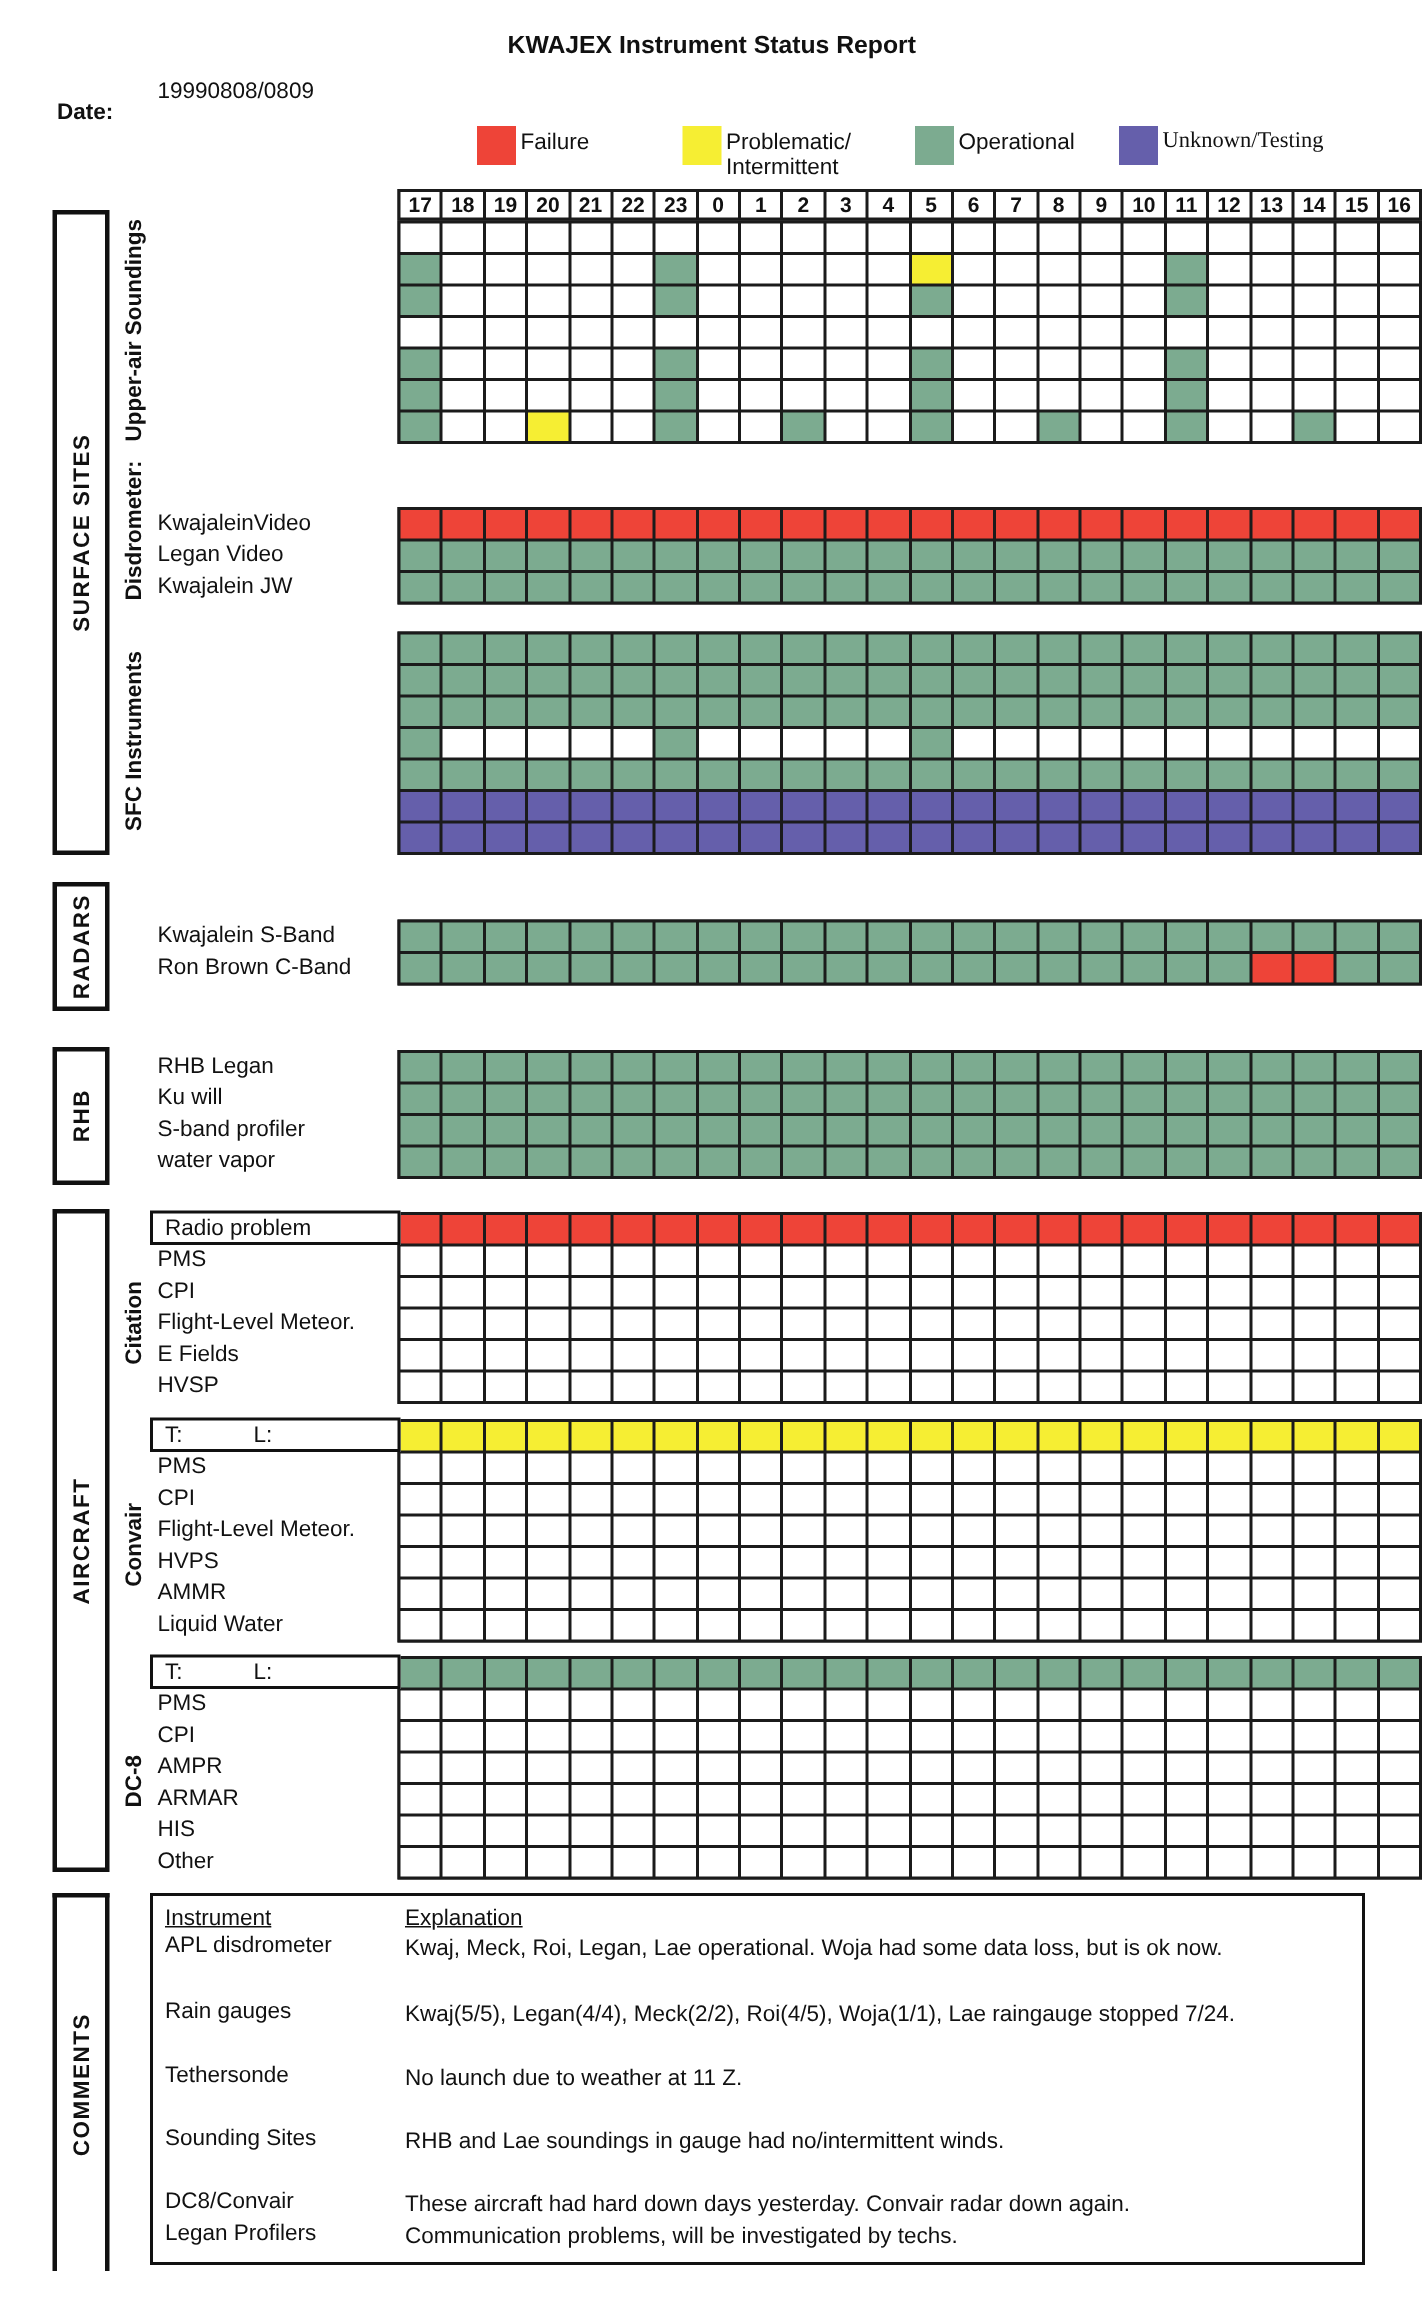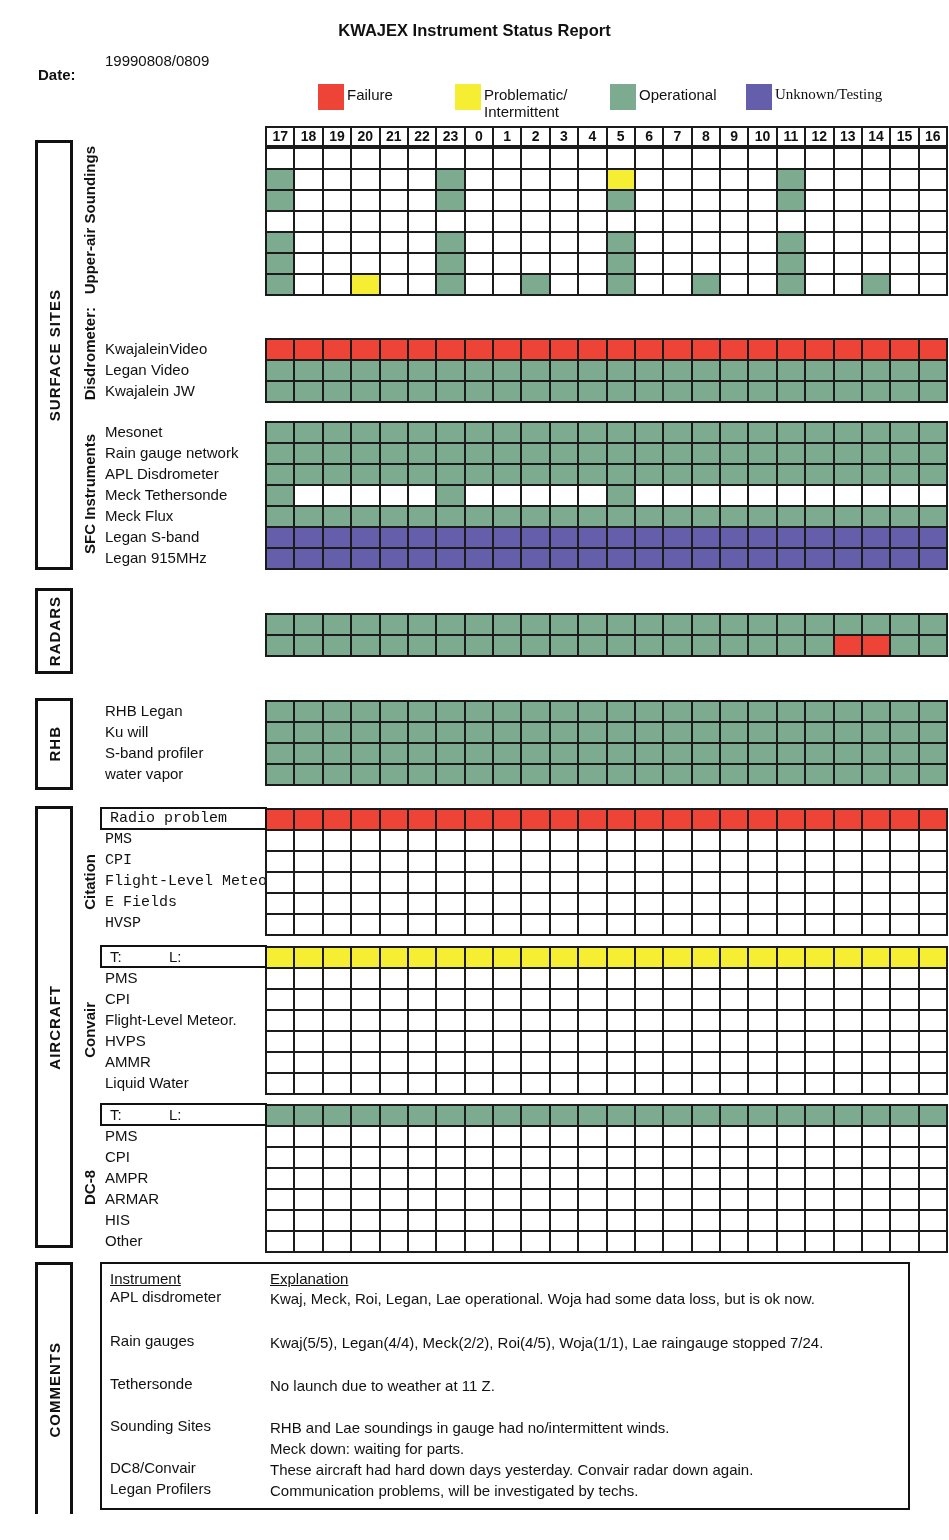--- a/index.html
+++ b/index.html
@@ -364,201 +364,196 @@
           <div class="cell op" style="background: rgb(124, 171, 144);"></div>
           <div class="cell op" style="background: rgb(124, 171, 144);"></div>
           <div class="cell op" style="background: rgb(124, 171, 144);"></div>
           <div class="cell op" style="background: rgb(124, 171, 144);"></div>
           <div class="cell op" style="background: rgb(124, 171, 144);"></div>
           <div class="cell op" style="background: rgb(124, 171, 144);"></div>
           <div class="cell op" style="background: rgb(124, 171, 144);"></div>
         </div>
       </div>
       <div class="block" style="top: 421px; height: 149px;">
+        <div class="cellgrid">
+          <div class="cell op" style="background: rgb(124, 171, 144);"></div>
+          <div class="cell op" style="background: rgb(124, 171, 144);"></div>
+          <div class="cell op" style="background: rgb(124, 171, 144);"></div>
+          <div class="cell op" style="background: rgb(124, 171, 144);"></div>
+          <div class="cell op" style="background: rgb(124, 171, 144);"></div>
+          <div class="cell op" style="background: rgb(124, 171, 144);"></div>
+          <div class="cell op" style="background: rgb(124, 171, 144);"></div>
+          <div class="cell op" style="background: rgb(124, 171, 144);"></div>
+          <div class="cell op" style="background: rgb(124, 171, 144);"></div>
+          <div class="cell op" style="background: rgb(124, 171, 144);"></div>
+          <div class="cell op" style="background: rgb(124, 171, 144);"></div>
+          <div class="cell op" style="background: rgb(124, 171, 144);"></div>
+          <div class="cell op" style="background: rgb(124, 171, 144);"></div>
+          <div class="cell op" style="background: rgb(124, 171, 144);"></div>
+          <div class="cell op" style="background: rgb(124, 171, 144);"></div>
+          <div class="cell op" style="background: rgb(124, 171, 144);"></div>
+          <div class="cell op" style="background: rgb(124, 171, 144);"></div>
+          <div class="cell op" style="background: rgb(124, 171, 144);"></div>
+          <div class="cell op" style="background: rgb(124, 171, 144);"></div>
+          <div class="cell op" style="background: rgb(124, 171, 144);"></div>
+          <div class="cell op" style="background: rgb(124, 171, 144);"></div>
+          <div class="cell op" style="background: rgb(124, 171, 144);"></div>
+          <div class="cell op" style="background: rgb(124, 171, 144);"></div>
+          <div class="cell op" style="background: rgb(124, 171, 144);"></div>
+          <div class="cell op" style="background: rgb(124, 171, 144);"></div>
+          <div class="cell op" style="background: rgb(124, 171, 144);"></div>
+          <div class="cell op" style="background: rgb(124, 171, 144);"></div>
+          <div class="cell op" style="background: rgb(124, 171, 144);"></div>
+          <div class="cell op" style="background: rgb(124, 171, 144);"></div>
+          <div class="cell op" style="background: rgb(124, 171, 144);"></div>
+          <div class="cell op" style="background: rgb(124, 171, 144);"></div>
+          <div class="cell op" style="background: rgb(124, 171, 144);"></div>
+          <div class="cell op" style="background: rgb(124, 171, 144);"></div>
+          <div class="cell op" style="background: rgb(124, 171, 144);"></div>
+          <div class="cell op" style="background: rgb(124, 171, 144);"></div>
+          <div class="cell op" style="background: rgb(124, 171, 144);"></div>
+          <div class="cell op" style="background: rgb(124, 171, 144);"></div>
+          <div class="cell op" style="background: rgb(124, 171, 144);"></div>
+          <div class="cell op" style="background: rgb(124, 171, 144);"></div>
+          <div class="cell op" style="background: rgb(124, 171, 144);"></div>
+          <div class="cell op" style="background: rgb(124, 171, 144);"></div>
+          <div class="cell op" style="background: rgb(124, 171, 144);"></div>
+          <div class="cell op" style="background: rgb(124, 171, 144);"></div>
+          <div class="cell op" style="background: rgb(124, 171, 144);"></div>
+          <div class="cell op" style="background: rgb(124, 171, 144);"></div>
+          <div class="cell op" style="background: rgb(124, 171, 144);"></div>
+          <div class="cell op" style="background: rgb(124, 171, 144);"></div>
+          <div class="cell op" style="background: rgb(124, 171, 144);"></div>
+          <div class="cell op" style="background: rgb(124, 171, 144);"></div>
+          <div class="cell op" style="background: rgb(124, 171, 144);"></div>
+          <div class="cell op" style="background: rgb(124, 171, 144);"></div>
+          <div class="cell op" style="background: rgb(124, 171, 144);"></div>
+          <div class="cell op" style="background: rgb(124, 171, 144);"></div>
+          <div class="cell op" style="background: rgb(124, 171, 144);"></div>
+          <div class="cell op" style="background: rgb(124, 171, 144);"></div>
+          <div class="cell op" style="background: rgb(124, 171, 144);"></div>
+          <div class="cell op" style="background: rgb(124, 171, 144);"></div>
+          <div class="cell op" style="background: rgb(124, 171, 144);"></div>
+          <div class="cell op" style="background: rgb(124, 171, 144);"></div>
+          <div class="cell op" style="background: rgb(124, 171, 144);"></div>
+          <div class="cell op" style="background: rgb(124, 171, 144);"></div>
+          <div class="cell op" style="background: rgb(124, 171, 144);"></div>
+          <div class="cell op" style="background: rgb(124, 171, 144);"></div>
+          <div class="cell op" style="background: rgb(124, 171, 144);"></div>
+          <div class="cell op" style="background: rgb(124, 171, 144);"></div>
+          <div class="cell op" style="background: rgb(124, 171, 144);"></div>
+          <div class="cell op" style="background: rgb(124, 171, 144);"></div>
+          <div class="cell op" style="background: rgb(124, 171, 144);"></div>
+          <div class="cell op" style="background: rgb(124, 171, 144);"></div>
+          <div class="cell op" style="background: rgb(124, 171, 144);"></div>
+          <div class="cell op" style="background: rgb(124, 171, 144);"></div>
+          <div class="cell op" style="background: rgb(124, 171, 144);"></div>
+          <div class="cell op" style="background: rgb(124, 171, 144);"></div>
+          <div class="cell" style="background: rgb(255, 255, 255);"></div>
+          <div class="cell" style="background: rgb(255, 255, 255);"></div>
+          <div class="cell" style="background: rgb(255, 255, 255);"></div>
+          <div class="cell" style="background: rgb(255, 255, 255);"></div>
+          <div class="cell" style="background: rgb(255, 255, 255);"></div>
+          <div class="cell op" style="background: rgb(124, 171, 144);"></div>
+          <div class="cell" style="background: rgb(255, 255, 255);"></div>
+          <div class="cell" style="background: rgb(255, 255, 255);"></div>
+          <div class="cell" style="background: rgb(255, 255, 255);"></div>
+          <div class="cell" style="background: rgb(255, 255, 255);"></div>
+          <div class="cell" style="background: rgb(255, 255, 255);"></div>
+          <div class="cell op" style="background: rgb(124, 171, 144);"></div>
+          <div class="cell" style="background: rgb(255, 255, 255);"></div>
+          <div class="cell" style="background: rgb(255, 255, 255);"></div>
+          <div class="cell" style="background: rgb(255, 255, 255);"></div>
+          <div class="cell" style="background: rgb(255, 255, 255);"></div>
+          <div class="cell" style="background: rgb(255, 255, 255);"></div>
+          <div class="cell" style="background: rgb(255, 255, 255);"></div>
+          <div class="cell" style="background: rgb(255, 255, 255);"></div>
+          <div class="cell" style="background: rgb(255, 255, 255);"></div>
+          <div class="cell" style="background: rgb(255, 255, 255);"></div>
+          <div class="cell" style="background: rgb(255, 255, 255);"></div>
+          <div class="cell" style="background: rgb(255, 255, 255);"></div>
+          <div class="cell op" style="background: rgb(124, 171, 144);"></div>
+          <div class="cell op" style="background: rgb(124, 171, 144);"></div>
+          <div class="cell op" style="background: rgb(124, 171, 144);"></div>
+          <div class="cell op" style="background: rgb(124, 171, 144);"></div>
+          <div class="cell op" style="background: rgb(124, 171, 144);"></div>
+          <div class="cell op" style="background: rgb(124, 171, 144);"></div>
+          <div class="cell op" style="background: rgb(124, 171, 144);"></div>
+          <div class="cell op" style="background: rgb(124, 171, 144);"></div>
+          <div class="cell op" style="background: rgb(124, 171, 144);"></div>
+          <div class="cell op" style="background: rgb(124, 171, 144);"></div>
+          <div class="cell op" style="background: rgb(124, 171, 144);"></div>
+          <div class="cell op" style="background: rgb(124, 171, 144);"></div>
+          <div class="cell op" style="background: rgb(124, 171, 144);"></div>
+          <div class="cell op" style="background: rgb(124, 171, 144);"></div>
+          <div class="cell op" style="background: rgb(124, 171, 144);"></div>
+          <div class="cell op" style="background: rgb(124, 171, 144);"></div>
+          <div class="cell op" style="background: rgb(124, 171, 144);"></div>
+          <div class="cell op" style="background: rgb(124, 171, 144);"></div>
+          <div class="cell op" style="background: rgb(124, 171, 144);"></div>
+          <div class="cell op" style="background: rgb(124, 171, 144);"></div>
+          <div class="cell op" style="background: rgb(124, 171, 144);"></div>
+          <div class="cell op" style="background: rgb(124, 171, 144);"></div>
+          <div class="cell op" style="background: rgb(124, 171, 144);"></div>
+          <div class="cell op" style="background: rgb(124, 171, 144);"></div>
+          <div class="cell" style="background: rgb(101, 95, 171);"></div>
+          <div class="cell" style="background: rgb(101, 95, 171);"></div>
+          <div class="cell" style="background: rgb(101, 95, 171);"></div>
+          <div class="cell" style="background: rgb(101, 95, 171);"></div>
+          <div class="cell" style="background: rgb(101, 95, 171);"></div>
+          <div class="cell" style="background: rgb(101, 95, 171);"></div>
+          <div class="cell" style="background: rgb(101, 95, 171);"></div>
+          <div class="cell" style="background: rgb(101, 95, 171);"></div>
+          <div class="cell" style="background: rgb(101, 95, 171);"></div>
+          <div class="cell" style="background: rgb(101, 95, 171);"></div>
+          <div class="cell" style="background: rgb(101, 95, 171);"></div>
+          <div class="cell" style="background: rgb(101, 95, 171);"></div>
+          <div class="cell" style="background: rgb(101, 95, 171);"></div>
+          <div class="cell" style="background: rgb(101, 95, 171);"></div>
+          <div class="cell" style="background: rgb(101, 95, 171);"></div>
+          <div class="cell" style="background: rgb(101, 95, 171);"></div>
+          <div class="cell" style="background: rgb(101, 95, 171);"></div>
+          <div class="cell" style="background: rgb(101, 95, 171);"></div>
+          <div class="cell" style="background: rgb(101, 95, 171);"></div>
+          <div class="cell" style="background: rgb(101, 95, 171);"></div>
+          <div class="cell" style="background: rgb(101, 95, 171);"></div>
+          <div class="cell" style="background: rgb(101, 95, 171);"></div>
+          <div class="cell" style="background: rgb(101, 95, 171);"></div>
+          <div class="cell" style="background: rgb(101, 95, 171);"></div>
+          <div class="cell" style="background: rgb(101, 95, 171);"></div>
+          <div class="cell" style="background: rgb(101, 95, 171);"></div>
+          <div class="cell" style="background: rgb(101, 95, 171);"></div>
+          <div class="cell" style="background: rgb(101, 95, 171);"></div>
+          <div class="cell" style="background: rgb(101, 95, 171);"></div>
+          <div class="cell" style="background: rgb(101, 95, 171);"></div>
+          <div class="cell" style="background: rgb(101, 95, 171);"></div>
+          <div class="cell" style="background: rgb(101, 95, 171);"></div>
+          <div class="cell" style="background: rgb(101, 95, 171);"></div>
+          <div class="cell" style="background: rgb(101, 95, 171);"></div>
+          <div class="cell" style="background: rgb(101, 95, 171);"></div>
+          <div class="cell" style="background: rgb(101, 95, 171);"></div>
+          <div class="cell" style="background: rgb(101, 95, 171);"></div>
+          <div class="cell" style="background: rgb(101, 95, 171);"></div>
+          <div class="cell" style="background: rgb(101, 95, 171);"></div>
+          <div class="cell" style="background: rgb(101, 95, 171);"></div>
+          <div class="cell" style="background: rgb(101, 95, 171);"></div>
+          <div class="cell" style="background: rgb(101, 95, 171);"></div>
+          <div class="cell" style="background: rgb(101, 95, 171);"></div>
+          <div class="cell" style="background: rgb(101, 95, 171);"></div>
+          <div class="cell" style="background: rgb(101, 95, 171);"></div>
+          <div class="cell" style="background: rgb(101, 95, 171);"></div>
+          <div class="cell" style="background: rgb(101, 95, 171);"></div>
+          <div class="cell" style="background: rgb(101, 95, 171);"></div>
+        </div>
+      </div>
+      <div class="block" style="top: 613px; height: 44px;">
         <div class="rowlabels">
-          <div class="rowlabel">Mesonet</div>
-          <div class="rowlabel">Rain gauge network</div>
-          <div class="rowlabel">APL Disdrometer</div>
-          <div class="rowlabel">Meck Tethersonde</div>
-          <div class="rowlabel">Meck Flux</div>
-          <div class="rowlabel">Legan S-band</div>
-          <div class="rowlabel">Legan 915MHz</div>
-        </div>
-        <div class="cellgrid">
-          <div class="cell op" style="background: rgb(124, 171, 144);"></div>
-          <div class="cell op" style="background: rgb(124, 171, 144);"></div>
-          <div class="cell op" style="background: rgb(124, 171, 144);"></div>
-          <div class="cell op" style="background: rgb(124, 171, 144);"></div>
-          <div class="cell op" style="background: rgb(124, 171, 144);"></div>
-          <div class="cell op" style="background: rgb(124, 171, 144);"></div>
-          <div class="cell op" style="background: rgb(124, 171, 144);"></div>
-          <div class="cell op" style="background: rgb(124, 171, 144);"></div>
-          <div class="cell op" style="background: rgb(124, 171, 144);"></div>
-          <div class="cell op" style="background: rgb(124, 171, 144);"></div>
-          <div class="cell op" style="background: rgb(124, 171, 144);"></div>
-          <div class="cell op" style="background: rgb(124, 171, 144);"></div>
-          <div class="cell op" style="background: rgb(124, 171, 144);"></div>
-          <div class="cell op" style="background: rgb(124, 171, 144);"></div>
-          <div class="cell op" style="background: rgb(124, 171, 144);"></div>
-          <div class="cell op" style="background: rgb(124, 171, 144);"></div>
-          <div class="cell op" style="background: rgb(124, 171, 144);"></div>
-          <div class="cell op" style="background: rgb(124, 171, 144);"></div>
-          <div class="cell op" style="background: rgb(124, 171, 144);"></div>
-          <div class="cell op" style="background: rgb(124, 171, 144);"></div>
-          <div class="cell op" style="background: rgb(124, 171, 144);"></div>
-          <div class="cell op" style="background: rgb(124, 171, 144);"></div>
-          <div class="cell op" style="background: rgb(124, 171, 144);"></div>
-          <div class="cell op" style="background: rgb(124, 171, 144);"></div>
-          <div class="cell op" style="background: rgb(124, 171, 144);"></div>
-          <div class="cell op" style="background: rgb(124, 171, 144);"></div>
-          <div class="cell op" style="background: rgb(124, 171, 144);"></div>
-          <div class="cell op" style="background: rgb(124, 171, 144);"></div>
-          <div class="cell op" style="background: rgb(124, 171, 144);"></div>
-          <div class="cell op" style="background: rgb(124, 171, 144);"></div>
-          <div class="cell op" style="background: rgb(124, 171, 144);"></div>
-          <div class="cell op" style="background: rgb(124, 171, 144);"></div>
-          <div class="cell op" style="background: rgb(124, 171, 144);"></div>
-          <div class="cell op" style="background: rgb(124, 171, 144);"></div>
-          <div class="cell op" style="background: rgb(124, 171, 144);"></div>
-          <div class="cell op" style="background: rgb(124, 171, 144);"></div>
-          <div class="cell op" style="background: rgb(124, 171, 144);"></div>
-          <div class="cell op" style="background: rgb(124, 171, 144);"></div>
-          <div class="cell op" style="background: rgb(124, 171, 144);"></div>
-          <div class="cell op" style="background: rgb(124, 171, 144);"></div>
-          <div class="cell op" style="background: rgb(124, 171, 144);"></div>
-          <div class="cell op" style="background: rgb(124, 171, 144);"></div>
-          <div class="cell op" style="background: rgb(124, 171, 144);"></div>
-          <div class="cell op" style="background: rgb(124, 171, 144);"></div>
-          <div class="cell op" style="background: rgb(124, 171, 144);"></div>
-          <div class="cell op" style="background: rgb(124, 171, 144);"></div>
-          <div class="cell op" style="background: rgb(124, 171, 144);"></div>
-          <div class="cell op" style="background: rgb(124, 171, 144);"></div>
-          <div class="cell op" style="background: rgb(124, 171, 144);"></div>
-          <div class="cell op" style="background: rgb(124, 171, 144);"></div>
-          <div class="cell op" style="background: rgb(124, 171, 144);"></div>
-          <div class="cell op" style="background: rgb(124, 171, 144);"></div>
-          <div class="cell op" style="background: rgb(124, 171, 144);"></div>
-          <div class="cell op" style="background: rgb(124, 171, 144);"></div>
-          <div class="cell op" style="background: rgb(124, 171, 144);"></div>
-          <div class="cell op" style="background: rgb(124, 171, 144);"></div>
-          <div class="cell op" style="background: rgb(124, 171, 144);"></div>
-          <div class="cell op" style="background: rgb(124, 171, 144);"></div>
-          <div class="cell op" style="background: rgb(124, 171, 144);"></div>
-          <div class="cell op" style="background: rgb(124, 171, 144);"></div>
-          <div class="cell op" style="background: rgb(124, 171, 144);"></div>
-          <div class="cell op" style="background: rgb(124, 171, 144);"></div>
-          <div class="cell op" style="background: rgb(124, 171, 144);"></div>
-          <div class="cell op" style="background: rgb(124, 171, 144);"></div>
-          <div class="cell op" style="background: rgb(124, 171, 144);"></div>
-          <div class="cell op" style="background: rgb(124, 171, 144);"></div>
-          <div class="cell op" style="background: rgb(124, 171, 144);"></div>
-          <div class="cell op" style="background: rgb(124, 171, 144);"></div>
-          <div class="cell op" style="background: rgb(124, 171, 144);"></div>
-          <div class="cell op" style="background: rgb(124, 171, 144);"></div>
-          <div class="cell op" style="background: rgb(124, 171, 144);"></div>
-          <div class="cell op" style="background: rgb(124, 171, 144);"></div>
-          <div class="cell op" style="background: rgb(124, 171, 144);"></div>
-          <div class="cell" style="background: rgb(255, 255, 255);"></div>
-          <div class="cell" style="background: rgb(255, 255, 255);"></div>
-          <div class="cell" style="background: rgb(255, 255, 255);"></div>
-          <div class="cell" style="background: rgb(255, 255, 255);"></div>
-          <div class="cell" style="background: rgb(255, 255, 255);"></div>
-          <div class="cell op" style="background: rgb(124, 171, 144);"></div>
-          <div class="cell" style="background: rgb(255, 255, 255);"></div>
-          <div class="cell" style="background: rgb(255, 255, 255);"></div>
-          <div class="cell" style="background: rgb(255, 255, 255);"></div>
-          <div class="cell" style="background: rgb(255, 255, 255);"></div>
-          <div class="cell" style="background: rgb(255, 255, 255);"></div>
-          <div class="cell op" style="background: rgb(124, 171, 144);"></div>
-          <div class="cell" style="background: rgb(255, 255, 255);"></div>
-          <div class="cell" style="background: rgb(255, 255, 255);"></div>
-          <div class="cell" style="background: rgb(255, 255, 255);"></div>
-          <div class="cell" style="background: rgb(255, 255, 255);"></div>
-          <div class="cell" style="background: rgb(255, 255, 255);"></div>
-          <div class="cell" style="background: rgb(255, 255, 255);"></div>
-          <div class="cell" style="background: rgb(255, 255, 255);"></div>
-          <div class="cell" style="background: rgb(255, 255, 255);"></div>
-          <div class="cell" style="background: rgb(255, 255, 255);"></div>
-          <div class="cell" style="background: rgb(255, 255, 255);"></div>
-          <div class="cell" style="background: rgb(255, 255, 255);"></div>
-          <div class="cell op" style="background: rgb(124, 171, 144);"></div>
-          <div class="cell op" style="background: rgb(124, 171, 144);"></div>
-          <div class="cell op" style="background: rgb(124, 171, 144);"></div>
-          <div class="cell op" style="background: rgb(124, 171, 144);"></div>
-          <div class="cell op" style="background: rgb(124, 171, 144);"></div>
-          <div class="cell op" style="background: rgb(124, 171, 144);"></div>
-          <div class="cell op" style="background: rgb(124, 171, 144);"></div>
-          <div class="cell op" style="background: rgb(124, 171, 144);"></div>
-          <div class="cell op" style="background: rgb(124, 171, 144);"></div>
-          <div class="cell op" style="background: rgb(124, 171, 144);"></div>
-          <div class="cell op" style="background: rgb(124, 171, 144);"></div>
-          <div class="cell op" style="background: rgb(124, 171, 144);"></div>
-          <div class="cell op" style="background: rgb(124, 171, 144);"></div>
-          <div class="cell op" style="background: rgb(124, 171, 144);"></div>
-          <div class="cell op" style="background: rgb(124, 171, 144);"></div>
-          <div class="cell op" style="background: rgb(124, 171, 144);"></div>
-          <div class="cell op" style="background: rgb(124, 171, 144);"></div>
-          <div class="cell op" style="background: rgb(124, 171, 144);"></div>
-          <div class="cell op" style="background: rgb(124, 171, 144);"></div>
-          <div class="cell op" style="background: rgb(124, 171, 144);"></div>
-          <div class="cell op" style="background: rgb(124, 171, 144);"></div>
-          <div class="cell op" style="background: rgb(124, 171, 144);"></div>
-          <div class="cell op" style="background: rgb(124, 171, 144);"></div>
-          <div class="cell op" style="background: rgb(124, 171, 144);"></div>
-          <div class="cell" style="background: rgb(101, 95, 171);"></div>
-          <div class="cell" style="background: rgb(101, 95, 171);"></div>
-          <div class="cell" style="background: rgb(101, 95, 171);"></div>
-          <div class="cell" style="background: rgb(101, 95, 171);"></div>
-          <div class="cell" style="background: rgb(101, 95, 171);"></div>
-          <div class="cell" style="background: rgb(101, 95, 171);"></div>
-          <div class="cell" style="background: rgb(101, 95, 171);"></div>
-          <div class="cell" style="background: rgb(101, 95, 171);"></div>
-          <div class="cell" style="background: rgb(101, 95, 171);"></div>
-          <div class="cell" style="background: rgb(101, 95, 171);"></div>
-          <div class="cell" style="background: rgb(101, 95, 171);"></div>
-          <div class="cell" style="background: rgb(101, 95, 171);"></div>
-          <div class="cell" style="background: rgb(101, 95, 171);"></div>
-          <div class="cell" style="background: rgb(101, 95, 171);"></div>
-          <div class="cell" style="background: rgb(101, 95, 171);"></div>
-          <div class="cell" style="background: rgb(101, 95, 171);"></div>
-          <div class="cell" style="background: rgb(101, 95, 171);"></div>
-          <div class="cell" style="background: rgb(101, 95, 171);"></div>
-          <div class="cell" style="background: rgb(101, 95, 171);"></div>
-          <div class="cell" style="background: rgb(101, 95, 171);"></div>
-          <div class="cell" style="background: rgb(101, 95, 171);"></div>
-          <div class="cell" style="background: rgb(101, 95, 171);"></div>
-          <div class="cell" style="background: rgb(101, 95, 171);"></div>
-          <div class="cell" style="background: rgb(101, 95, 171);"></div>
-          <div class="cell" style="background: rgb(101, 95, 171);"></div>
-          <div class="cell" style="background: rgb(101, 95, 171);"></div>
-          <div class="cell" style="background: rgb(101, 95, 171);"></div>
-          <div class="cell" style="background: rgb(101, 95, 171);"></div>
-          <div class="cell" style="background: rgb(101, 95, 171);"></div>
-          <div class="cell" style="background: rgb(101, 95, 171);"></div>
-          <div class="cell" style="background: rgb(101, 95, 171);"></div>
-          <div class="cell" style="background: rgb(101, 95, 171);"></div>
-          <div class="cell" style="background: rgb(101, 95, 171);"></div>
-          <div class="cell" style="background: rgb(101, 95, 171);"></div>
-          <div class="cell" style="background: rgb(101, 95, 171);"></div>
-          <div class="cell" style="background: rgb(101, 95, 171);"></div>
-          <div class="cell" style="background: rgb(101, 95, 171);"></div>
-          <div class="cell" style="background: rgb(101, 95, 171);"></div>
-          <div class="cell" style="background: rgb(101, 95, 171);"></div>
-          <div class="cell" style="background: rgb(101, 95, 171);"></div>
-          <div class="cell" style="background: rgb(101, 95, 171);"></div>
-          <div class="cell" style="background: rgb(101, 95, 171);"></div>
-          <div class="cell" style="background: rgb(101, 95, 171);"></div>
-          <div class="cell" style="background: rgb(101, 95, 171);"></div>
-          <div class="cell" style="background: rgb(101, 95, 171);"></div>
-          <div class="cell" style="background: rgb(101, 95, 171);"></div>
-          <div class="cell" style="background: rgb(101, 95, 171);"></div>
-          <div class="cell" style="background: rgb(101, 95, 171);"></div>
-        </div>
-      </div>
-      <div class="block" style="top: 613px; height: 44px;">
+          <div class="rowlabel">Kwajalein S-Band</div>
+          <div class="rowlabel">Ron Brown C-Band</div>
+        </div>
         <div class="cellgrid">
           <div class="cell op" style="background: rgb(124, 171, 144);"></div>
           <div class="cell op" style="background: rgb(124, 171, 144);"></div>
           <div class="cell op" style="background: rgb(124, 171, 144);"></div>
           <div class="cell op" style="background: rgb(124, 171, 144);"></div>
           <div class="cell op" style="background: rgb(124, 171, 144);"></div>
           <div class="cell op" style="background: rgb(124, 171, 144);"></div>
           <div class="cell op" style="background: rgb(124, 171, 144);"></div>
           <div class="cell op" style="background: rgb(124, 171, 144);"></div>
           <div class="cell op" style="background: rgb(124, 171, 144);"></div>
@@ -702,21 +697,21 @@
           <div class="cell op" style="background: rgb(124, 171, 144);"></div>
           <div class="cell op" style="background: rgb(124, 171, 144);"></div>
           <div class="cell op" style="background: rgb(124, 171, 144);"></div>
           <div class="cell op" style="background: rgb(124, 171, 144);"></div>
           <div class="cell op" style="background: rgb(124, 171, 144);"></div>
           <div class="cell op" style="background: rgb(124, 171, 144);"></div>
           <div class="cell op" style="background: rgb(124, 171, 144);"></div>
           <div class="cell op" style="background: rgb(124, 171, 144);"></div>
         </div>
       </div>
-      <div class="block" style="top: 808px; height: 104px; font-family: Liberation Mono, monospace;">
+      <div class="block" style="top: 808px; height: 104px;">
         <div class="headerbox">
           <span>Radio problem</span>
         </div>
         <div class="rowlabels">
           <div class="rowlabel"></div>
           <div class="rowlabel">PMS</div>
           <div class="rowlabel">CPI</div>
           <div class="rowlabel">Flight-Level Meteor.</div>
           <div class="rowlabel">E Fields</div>
           <div class="rowlabel">HVSP</div>
@@ -1296,21 +1291,20 @@
       <div class="c-row" style="top: 111px;">
         <div class="c-inst">Tethersonde</div>
         <div class="c-expl">
           <div class="c-line">No launch due to weather at 11 Z.</div>
         </div>
       </div>
       <div class="c-row" style="top: 153px;">
         <div class="c-inst">Sounding Sites</div>
         <div class="c-expl">
           <div class="c-line">RHB and Lae soundings in gauge had no/intermittent winds.</div>
-          <div class="c-line">Meck down: waiting for parts.</div>
         </div>
       </div>
       <div class="c-row" style="top: 195px;">
         <div class="c-inst">DC8/Convair</div>
         <div class="c-expl">
           <div class="c-line">These aircraft had hard down days yesterday. Convair radar down again.</div>
         </div>
       </div>
       <div class="c-row" style="top: 216px;">
         <div class="c-inst">Legan Profilers</div>

